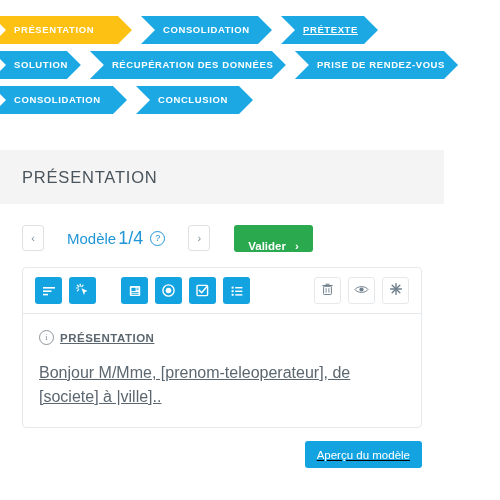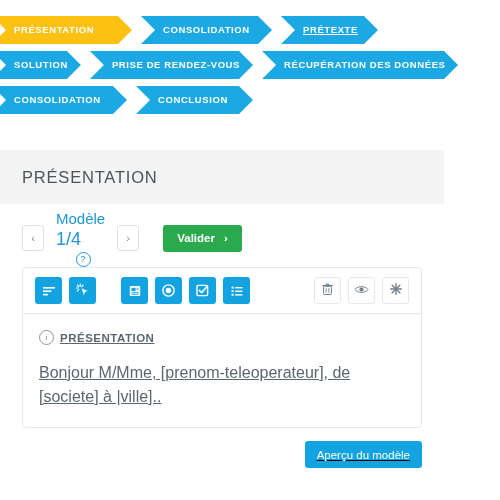--- a/index.html
+++ b/index.html
@@ -67,25 +67,24 @@
     border-radius: 3px;
     display: flex; align-items: center; justify-content: center;
     color: #7b8a96;
     font-size: 11px;
     cursor: pointer;
     box-sizing: border-box;
   }
   .pager-label {
     color: #2196d6;
     font-size: 15px;
-    margin: 0 12px;
+    margin: 0 23px;
     display: flex;
     align-items: baseline;
     gap: 2px;
-    flex-direction: column;
   }
   .pager-label .frac { font-size: 18px; }
   .help-icon {
     display: inline-flex; align-items: center; justify-content: center;
     width: 13px; height: 13px;
     border: 1.2px solid #2196d6;
     border-radius: 50%;
     color: #2196d6;
     font-size: 9px;
     margin-left: 5px;
@@ -96,21 +95,21 @@
   .validate-btn {
     margin-left: 24px;
     background: #2aa94f;
     color: #fff;
     border: none;
     border-radius: 3px;
     height: 27px;
     padding: 0 14px;
     font-size: 11.5px;
     font-weight: bold;
-    display: flex; align-items: center; gap: 9px;
+    display: flex; align-items: flex-end; gap: 9px;
     cursor: pointer;
     font-family: "Liberation Sans", sans-serif;
   }
 
   
   .editor-card {
     margin: 15px 22px 0 22px;
     border: 1px solid #e6e9ec;
     border-radius: 4px;
     background: #fff;
@@ -212,27 +211,27 @@
         <div class="chev" style="width: 97px; margin-left: 0px; text-decoration: underline;">
           <div class="shape" style="background: rgb(28, 169, 227);"></div>
           <div class="lbl">PRÉTEXTE</div>
         </div>
       </div>
       <div class="steps-row">
         <div class="chev first" style="width: 99px; margin-left: -8px;">
           <div class="shape" style="background: rgb(28, 169, 227);"></div>
           <div class="lbl">SOLUTION</div>
         </div>
+        <div class="chev" style="width: 196px; margin-left: 0px;">
+          <div class="shape" style="background: rgb(28, 169, 227);"></div>
+          <div class="lbl">RÉCUPÉRATION DES DONNÉES</div>
+        </div>
         <div class="chev" style="width: 168px; margin-left: 0px;">
           <div class="shape" style="background: rgb(28, 169, 227);"></div>
           <div class="lbl">PRISE DE RENDEZ-VOUS</div>
-        </div>
-        <div class="chev" style="width: 196px; margin-left: 0px;">
-          <div class="shape" style="background: rgb(28, 169, 227);"></div>
-          <div class="lbl">RÉCUPÉRATION DES DONNÉES</div>
         </div>
       </div>
       <div class="steps-row">
         <div class="chev first" style="width: 135px; margin-left: -8px;">
           <div class="shape" style="background: rgb(28, 169, 227);"></div>
           <div class="lbl">CONSOLIDATION</div>
         </div>
         <div class="chev" style="width: 117px; margin-left: 0px;">
           <div class="shape" style="background: rgb(28, 169, 227);"></div>
           <div class="lbl">CONCLUSION</div>

